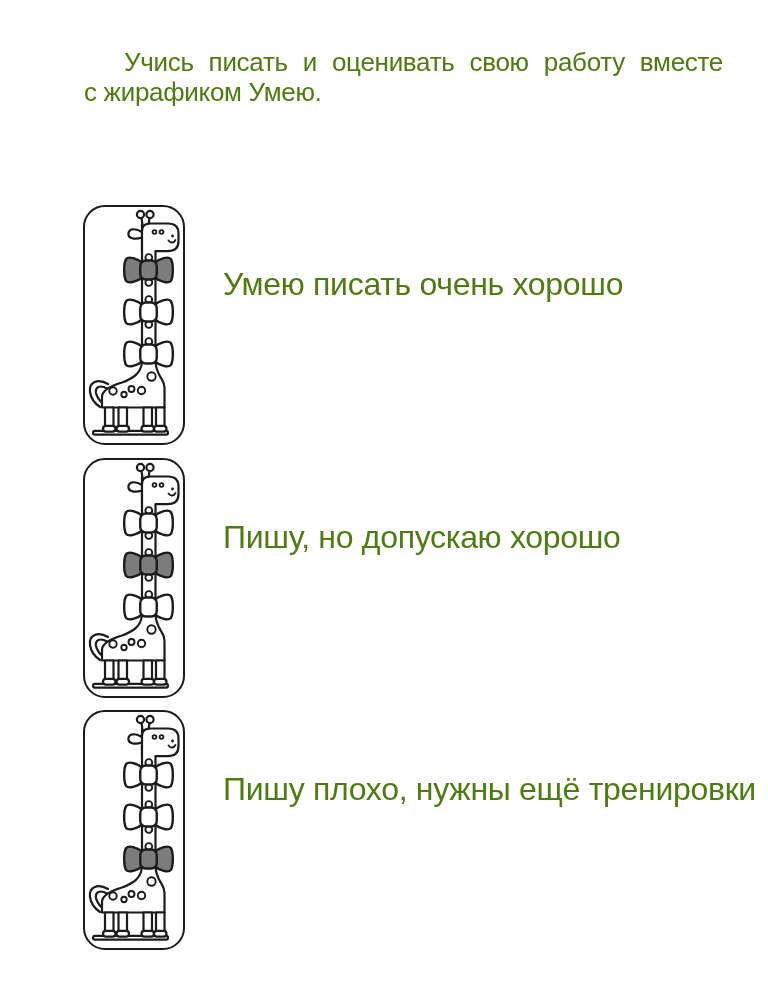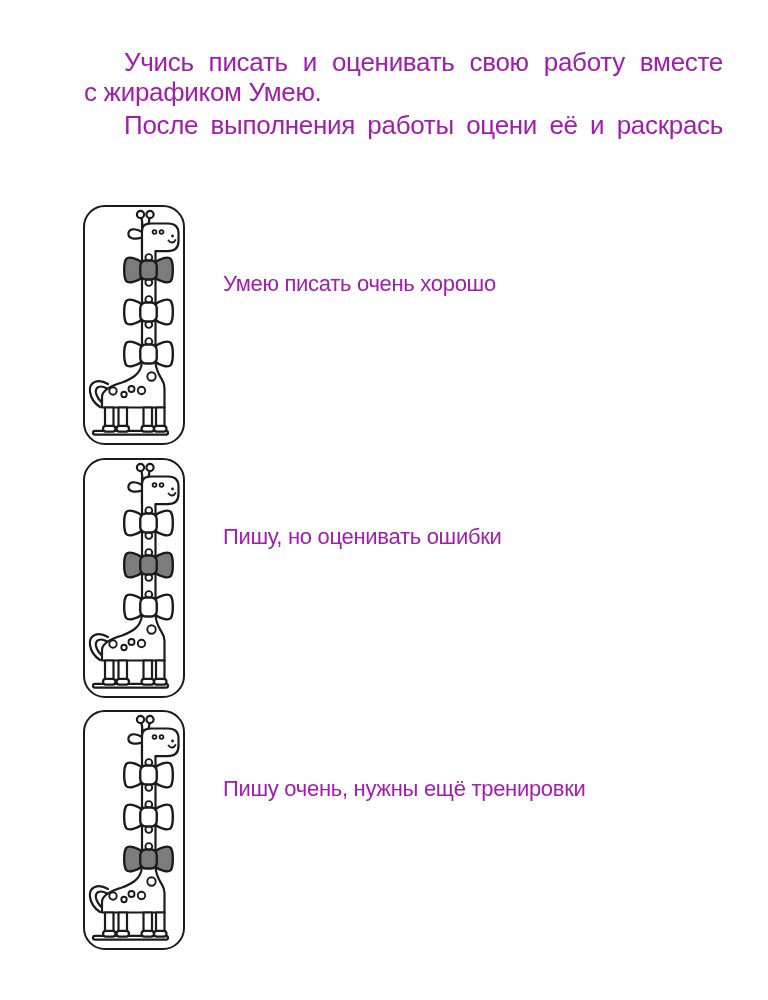--- a/index.html
+++ b/index.html
@@ -1,42 +1,41 @@
 <!DOCTYPE html>
 <html><head>
 <meta charset="utf-8">
 <style>
   html,body{margin:0;padding:0;background:#ffffff;}
   .page{
     position:relative;width:768px;height:1000px;background:#ffffff;
-    font-family:"Liberation Sans",sans-serif;color:#a21caf;overflow:hidden;
+    font-family:"Liberation Sans",sans-serif;color:#4d7c0f;overflow:hidden;
   }
   .intro{position:absolute;left:84px;top:47px;width:639px;font-size:26px;line-height:30px;letter-spacing:-0.3px;}
   .tline{margin:0;}
   .tline.justify{text-align:justify;text-align-last:justify;}
   .tline.indent{text-indent:40px;}
   .tline.p2gap{margin-top:3px;}
   .rows{position:absolute;left:83px;top:205px;}
   .row{display:flex;align-items:flex-start;margin-bottom:12.5px;}
   .card{
     position:relative;flex:none;width:102px;height:240px;box-sizing:border-box;
     border:2.6px solid #1b1b1b;border-radius:22px;background:#fff;
   }
   .card svg{position:absolute;left:-2.6px;top:-2.6px;width:102px;height:240px;display:block;}
-  .label{margin-left:38px;padding-top:64px;font-size:22px;line-height:30px;letter-spacing:-0.3px;white-space:nowrap;}
+  .label{margin-left:38px;padding-top:64px;font-size:32px;line-height:30px;letter-spacing:-0.3px;white-space:nowrap;}
 </style>
 </head>
 <body>
 
 <div class="page">
 
   <div class="intro">
     <p class="tline justify indent">Учись писать и оценивать свою работу вместе</p>
     <p class="tline">с жирафиком Умею.</p>
-    <p class="tline justify indent p2gap">После выполнения работы оцени её и раскрась</p>
   </div>
 
   <div class="rows">
     <div class="row">
       <div class="card giraffe-slot">
           <svg viewBox="0 0 102 240" xmlns="http://www.w3.org/2000/svg">
     <g fill="none" stroke="#1b1b1b" stroke-linecap="round" stroke-linejoin="round" stroke-width="2.2">
       <path d="M26 180C16 174 6.5 178 8 188C9 195 13.5 200 18 203"></path>
       <path d="M25 184.5C18 180.5 13 183 14 189C15 193.5 18 197 21 199.5"></path>
       <path d="M60 20L60 160"></path>
@@ -162,21 +161,21 @@
       <path d="M5 -6.5C11.5 -12 20 -13.8 22.3 -11C25 -7 25 7 22.3 11C20 13.8 11.5 12 5 6.5Z" fill="#7c7c7c" stroke="#1b1b1b" stroke-linecap="round" stroke-linejoin="round" stroke-width="2.4"></path>
       <rect x="-8.25" y="-9.5" width="16.5" height="19" rx="5.5" fill="#7c7c7c" stroke="#1b1b1b" stroke-linecap="round" stroke-linejoin="round" stroke-width="2.4"></rect>
     </g>
             <g transform="translate(66.5 150)">
       <path d="M-5 -6.5C-11.5 -12 -20 -13.8 -22.3 -11C-25 -7 -25 7 -22.3 11C-20 13.8 -11.5 12 -5 6.5Z" fill="#ffffff" stroke="#1b1b1b" stroke-linecap="round" stroke-linejoin="round" stroke-width="2.4"></path>
       <path d="M5 -6.5C11.5 -12 20 -13.8 22.3 -11C25 -7 25 7 22.3 11C20 13.8 11.5 12 5 6.5Z" fill="#ffffff" stroke="#1b1b1b" stroke-linecap="round" stroke-linejoin="round" stroke-width="2.4"></path>
       <rect x="-8.25" y="-9.5" width="16.5" height="19" rx="5.5" fill="#ffffff" stroke="#1b1b1b" stroke-linecap="round" stroke-linejoin="round" stroke-width="2.4"></rect>
     </g>
   </svg>
         </div>
-      <div class="label">Пишу, но оценивать ошибки</div>
+      <div class="label">Пишу, но допускаю хорошо</div>
     </div>
     <div class="row">
       <div class="card giraffe-slot">
           <svg viewBox="0 0 102 240" xmlns="http://www.w3.org/2000/svg">
     <g fill="none" stroke="#1b1b1b" stroke-linecap="round" stroke-linejoin="round" stroke-width="2.2">
       <path d="M26 180C16 174 6.5 178 8 188C9 195 13.5 200 18 203"></path>
       <path d="M25 184.5C18 180.5 13 183 14 189C15 193.5 18 197 21 199.5"></path>
       <path d="M60 20L60 160"></path>
       <path d="M73.5 47L73.5 158"></path>
       <path d="M60.5 21L59.5 13.5"></path>
@@ -231,17 +230,17 @@
       <path d="M5 -6.5C11.5 -12 20 -13.8 22.3 -11C25 -7 25 7 22.3 11C20 13.8 11.5 12 5 6.5Z" fill="#ffffff" stroke="#1b1b1b" stroke-linecap="round" stroke-linejoin="round" stroke-width="2.4"></path>
       <rect x="-8.25" y="-9.5" width="16.5" height="19" rx="5.5" fill="#ffffff" stroke="#1b1b1b" stroke-linecap="round" stroke-linejoin="round" stroke-width="2.4"></rect>
     </g>
             <g transform="translate(66.5 150)">
       <path d="M-5 -6.5C-11.5 -12 -20 -13.8 -22.3 -11C-25 -7 -25 7 -22.3 11C-20 13.8 -11.5 12 -5 6.5Z" fill="#7c7c7c" stroke="#1b1b1b" stroke-linecap="round" stroke-linejoin="round" stroke-width="2.4"></path>
       <path d="M5 -6.5C11.5 -12 20 -13.8 22.3 -11C25 -7 25 7 22.3 11C20 13.8 11.5 12 5 6.5Z" fill="#7c7c7c" stroke="#1b1b1b" stroke-linecap="round" stroke-linejoin="round" stroke-width="2.4"></path>
       <rect x="-8.25" y="-9.5" width="16.5" height="19" rx="5.5" fill="#7c7c7c" stroke="#1b1b1b" stroke-linecap="round" stroke-linejoin="round" stroke-width="2.4"></rect>
     </g>
   </svg>
         </div>
-      <div class="label">Пишу очень, нужны ещё тренировки</div>
+      <div class="label">Пишу плохо, нужны ещё тренировки</div>
     </div>
   </div>
 
 </div>
 
 </body></html>

